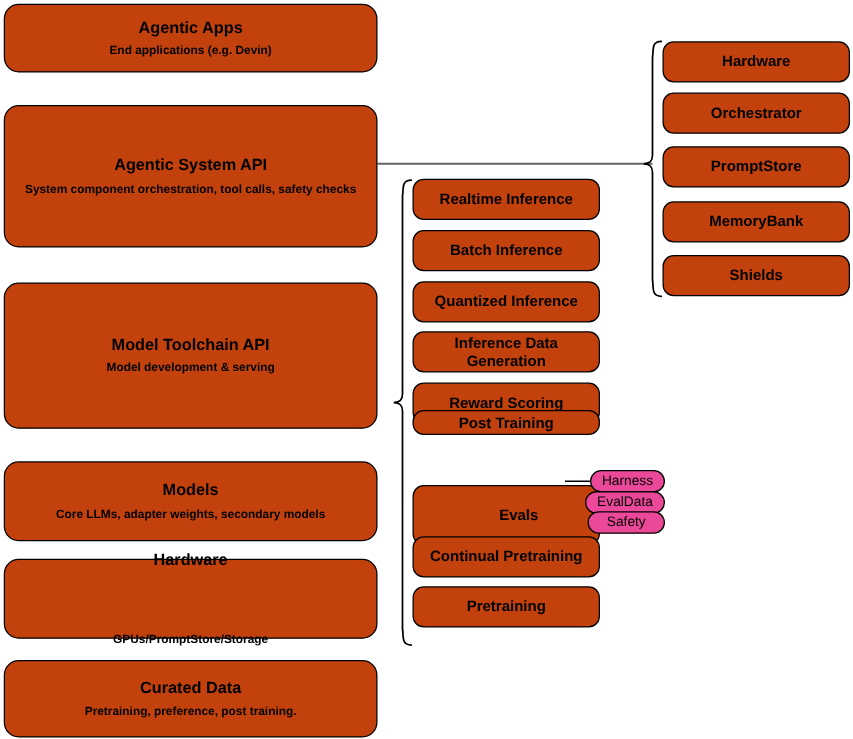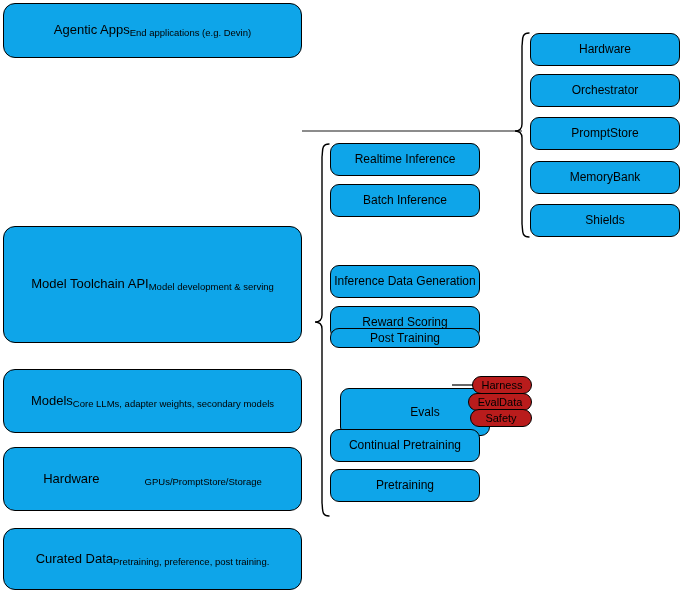--- a/index.html
+++ b/index.html
@@ -20,27 +20,28 @@
     inset: 0;
     width: 682px;
     height: 591px;
   }
 
   
   .node {
     position: absolute;
     box-sizing: border-box;
     border: 1px solid #000000;
-    background: #0ea5e9;
+    background: #c2410c;
     display: flex;
-    flex-direction: row;
+    flex-direction: column;
     align-items: center;
     justify-content: center;
     text-align: center;
     line-height: 1.25;
+    font-weight: bold;
   }
 
   
   .layer {
     border-radius: 12px;
   }
   .layer .title {
     font-size: 13px;
     color: #000000;
   }
@@ -54,21 +55,21 @@
   .cap {
     border-radius: 9px;
     font-size: 12px;
   }
 
   
   .pill {
     position: absolute;
     box-sizing: border-box;
     border: 1px solid #000000;
-    background: #b91c1c;
+    background: #ec4899;
     border-radius: 999px;
     font-size: 11px;
     display: flex;
     align-items: center;
     justify-content: center;
     text-align: center;
     line-height: 1;
   }
 
   .svg-layer {
@@ -112,20 +113,24 @@
     <path d="M452,385 L476,385" fill="none" stroke="#000000" stroke-width="1.2"></path>
     <path d="M452,402 L472,402" fill="none" stroke="#000000" stroke-width="1.2"></path>
     <path d="M452,418 L476,418" fill="none" stroke="#000000" stroke-width="1.2"></path>
   </svg>
 
   <div class="node layer" style="left:3px; top:3px; width:299px; height:55px;">
     <div class="title">Agentic Apps</div>
     <div class="sub">End applications (e.g. Devin)</div>
   </div>
 
+  <div class="node layer" style="left:3px; top:84px; width:299px; height:114px;">
+    <div class="title">Agentic System API</div>
+    <div class="sub">System component orchestration, tool calls, safety checks</div>
+  </div>
 
   <div class="node layer" style="left:3px; top:226px; width:299px; height:117px;">
     <div class="title">Model Toolchain API</div>
     <div class="sub">Model development &amp; serving</div>
   </div>
 
   <div class="node layer" style="left:3px; top:369px; width:299px; height:64px;">
     <div class="title">Models</div>
     <div class="sub">Core LLMs, adapter weights, secondary models</div>
   </div>
@@ -139,30 +144,33 @@
     <div class="title">Curated Data</div>
     <div class="sub">Pretraining, preference, post training.</div>
   </div>
 
   <div class="node cap" style="left:330px; top:143px; width:150px; height:33px;">
     <span>Realtime Inference</span>
   </div>
   <div class="node cap" style="left:330px; top:184px; width:150px; height:33px;">
     <span>Batch Inference</span>
   </div>
+  <div class="node cap" style="left:330px; top:225px; width:150px; height:33px;">
+    <span>Quantized Inference</span>
+  </div>
   <div class="node cap" style="left:330px; top:265px; width:150px; height:33px;">
     <span>Inference Data Generation</span>
   </div>
   <div class="node cap" style="left:330px; top:306px; width:150px; height:33px;">
     <span>Reward Scoring</span>
   </div>
   <div class="node cap" style="left:330px; top:328px; width:150px; height:20px;">
     <span>Post Training</span>
   </div>
-  <div class="node cap" style="left:340px; top:388px; width:150px; height:48px;padding-left:20px;">
+  <div class="node cap" style="left:330px; top:388px; width:150px; height:48px;padding-left:20px;">
     <span>Evals</span>
   </div>
   <div class="node cap" style="left:330px; top:429px; width:150px; height:33px;">
     <span>Continual Pretraining</span>
   </div>
   <div class="node cap" style="left:330px; top:469px; width:150px; height:33px;">
     <span>Pretraining</span>
   </div>
 
   <div class="pill" style="left:472px; top:376px; width:60px; height:18px;">

